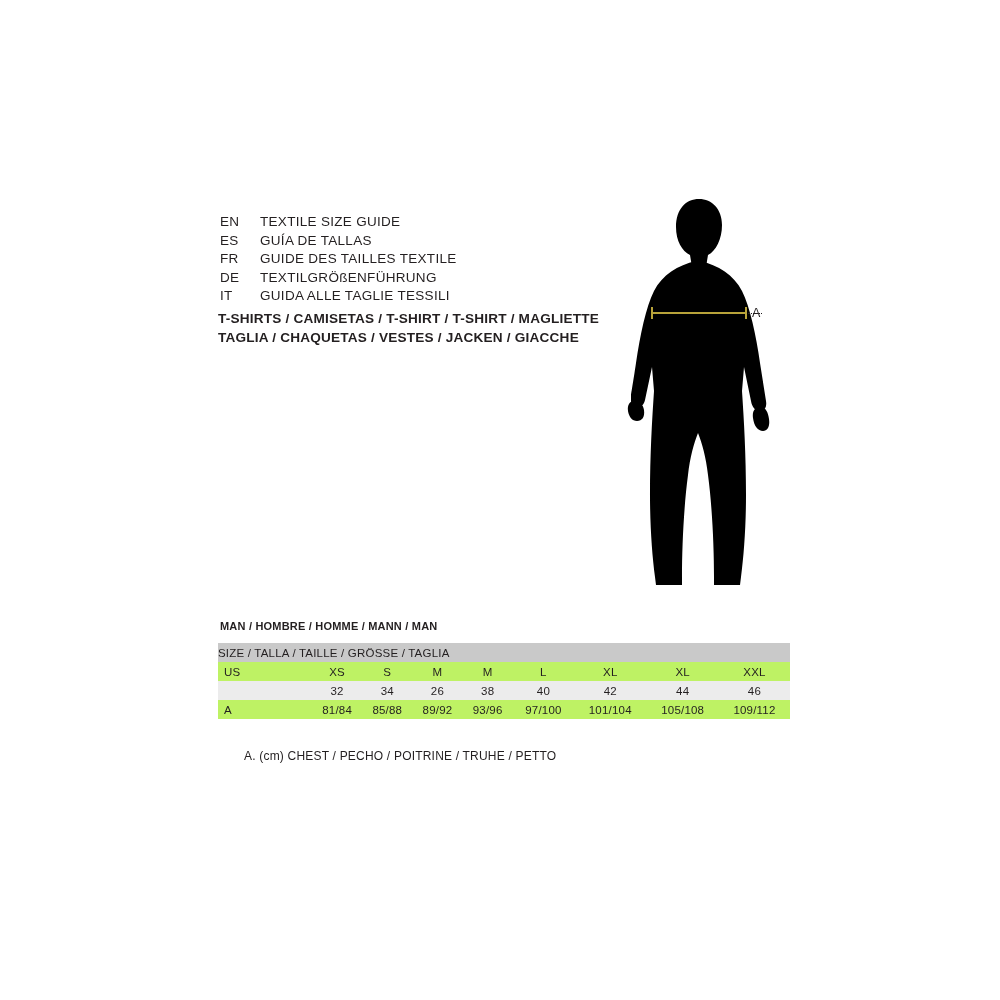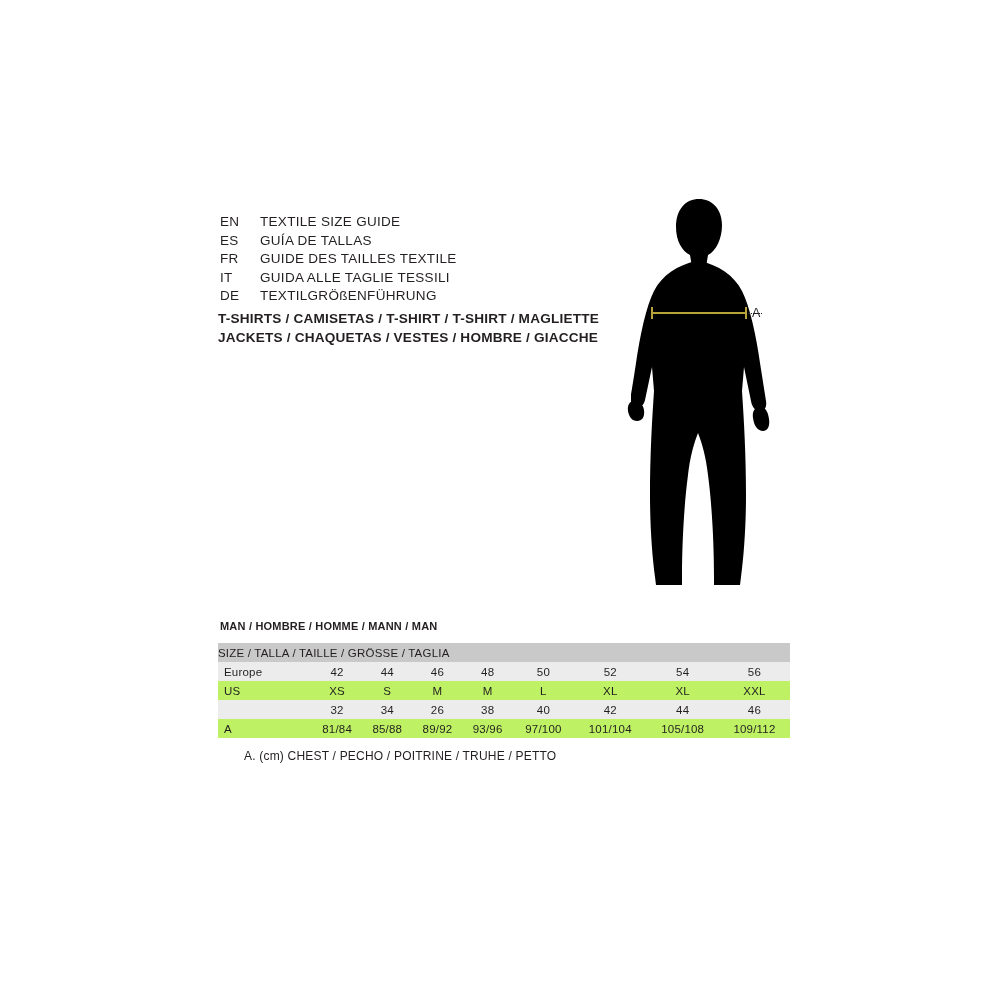--- a/index.html
+++ b/index.html
@@ -148,32 +148,32 @@
     </div>
     <div class="lang-row">
       <span class="lang-code">ES</span>
       <span class="lang-text">GUÍA DE TALLAS</span>
     </div>
     <div class="lang-row">
       <span class="lang-code">FR</span>
       <span class="lang-text">GUIDE DES TAILLES TEXTILE</span>
     </div>
     <div class="lang-row">
+      <span class="lang-code">DE</span>
+      <span class="lang-text">TEXTILGRÖßENFÜHRUNG</span>
+    </div>
+    <div class="lang-row">
       <span class="lang-code">IT</span>
       <span class="lang-text">GUIDA ALLE TAGLIE TESSILI</span>
     </div>
-    <div class="lang-row">
-      <span class="lang-code">DE</span>
-      <span class="lang-text">TEXTILGRÖßENFÜHRUNG</span>
-    </div>
   </div>
 
   <div class="cat-block">
     <div class="cat-line">T-SHIRTS / CAMISETAS / T-SHIRT / T-SHIRT / MAGLIETTE</div>
-    <div class="cat-line">JACKETS / CHAQUETAS / VESTES / HOMBRE / GIACCHE</div>
+    <div class="cat-line">TAGLIA / CHAQUETAS / VESTES / JACKEN / GIACCHE</div>
   </div>
 
   <div class="figure-wrap">
     <svg width="220" height="410" viewBox="0 0 220 410" xmlns="http://www.w3.org/2000/svg">
       <g>
 
         <path fill="#000000" d="M76,32 C76,14 86,4 99,4 C112,4 122,14 122,30 C122,44 116,56 108,60 L106,72 L92,72 L90,60 C82,56 76,46 76,32 Z"></path>
 
         <path fill="#000000" d="M96,66
           C78,70 62,80 54,96
@@ -216,31 +216,20 @@
   <div class="dash"></div>
   <div class="measure-label">A</div>
 
   <div class="table-title">MAN / HOMBRE / HOMME / MANN / MAN</div>
 
   <table class="size-table">
     <tbody>
       <tr class="head-row">
         <td colspan="9">SIZE / TALLA / TAILLE / GRÖSSE / TAGLIA</td>
       </tr>
-      <tr class="band">
-        <td class="rowhead">Europe</td>
-        <td>42</td>
-        <td>44</td>
-        <td>46</td>
-        <td>48</td>
-        <td>50</td>
-        <td>52</td>
-        <td>54</td>
-        <td>56</td>
-      </tr>
       <tr class="white">
         <td class="rowhead">US</td>
         <td>XS</td>
         <td>S</td>
         <td>M</td>
         <td>M</td>
         <td>L</td>
         <td>XL</td>
         <td>XL</td>
         <td>XXL</td>

